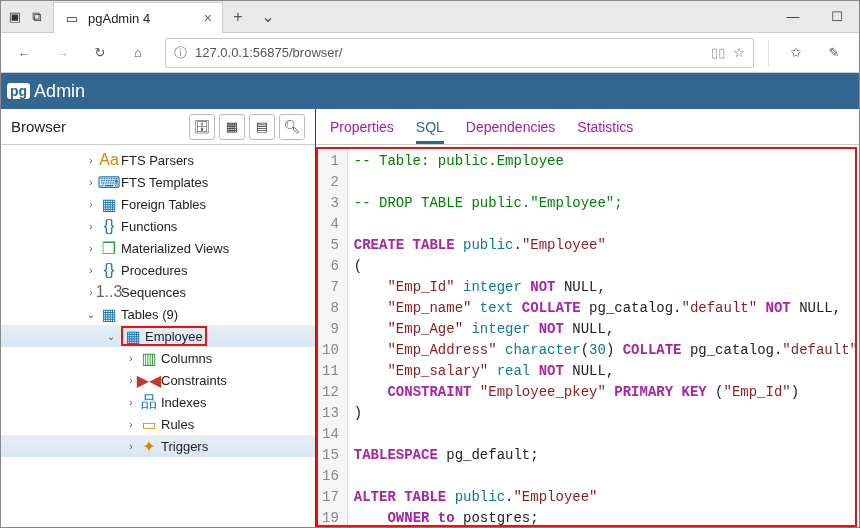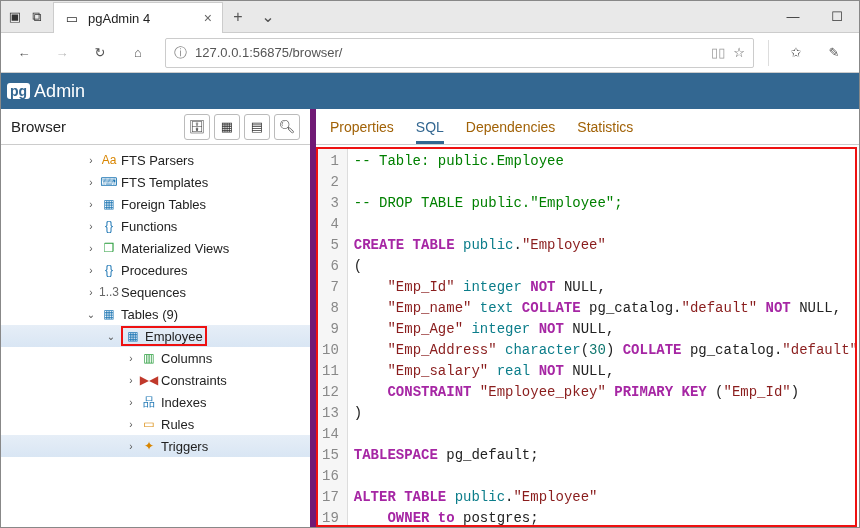--- a/index.html
+++ b/index.html
@@ -23,36 +23,36 @@
   .url-text { color:#555; }
   .right-btns { display:flex; }
   .right-btns .nav-btn { width:38px; }
   .sep { width:1px; background:#ddd; height:26px; margin:0 4px;}
   
   .app-header { height:36px; background:#336791; display:flex; align-items:center; padding:0 6px;}
   .logo { color:#fff; display:flex; align-items:center; gap:4px; font-weight:400; font-size:18px;}
   .logo-badge { background:#fff; color:#336791; font-weight:700; border-radius:3px; padding:1px 3px; font-size:14px; line-height:1;}
   
   .main { display:flex; height: calc(528px - 32px - 40px - 36px); }
-  .sidebar { width: 315px; border-right:6px solid #701a75; display:flex; flex-direction:column; overflow:hidden;}
+  .sidebar { width: 315px; border-right:1px solid #701a75; display:flex; flex-direction:column; overflow:hidden;}
   .sidebar-header { height:36px; display:flex; align-items:center; justify-content:space-between; padding:0 10px; border-bottom:1px solid #ccc; }
   .sb-title { font-size:15px; color:#222;}
   .sb-tools { display:flex; gap:4px;}
   .sb-tool { width:26px; height:26px; border:1px solid #bbb; border-radius:3px; display:flex; align-items:center; justify-content:center; font-size:13px; color:#333; background:#fff;}
   .tree { flex:1; overflow:auto; padding-top:4px; font-size:13px;}
   .tree-row { display:flex; align-items:center; height:22px; padding-left: 0; gap:4px; white-space:nowrap; }
   .tree-row.selected { background: linear-gradient(#e6eef7,#d9e6f4); }
   .tree-row.highlight .label-wrap { border:2px solid #e11; padding:0 2px;}
   .label-wrap { display:flex; align-items:center; gap:4px; }
   .caret { width:12px; text-align:center; color:#555; font-size:10px; }
-  .icn { width:16px; height:16px; display:inline-flex; align-items:center; justify-content:center; font-size:12px;}
+  .icn { width:16px; height:16px; display:inline-flex; align-items:center; justify-content:center; font-size:16px;}
   .ic-blue{color:#1f77b4;} .ic-orange{color:#d88500;} .ic-green{color:#2a9d3d;} .ic-red{color:#c0392b;} .ic-gray{color:#666;}
   .content { flex:1; display:flex; flex-direction:column; overflow:hidden;}
   .tabs2 { height:36px; display:flex; align-items:center; gap:22px; padding:0 14px; border-bottom:1px solid #ccc; font-size:14px;}
-  .tab2 { color:#a16207; height:100%; display:flex; align-items:center; border-bottom:3px solid transparent; padding-top:3px;}
+  .tab2 { color:#a21caf; height:100%; display:flex; align-items:center; border-bottom:3px solid transparent; padding-top:3px;}
   .tab2.active { color:#336791; border-bottom-color:#336791;}
   .editor { flex:1; overflow:auto; border:2px solid #e11; margin:2px 2px 2px 0; position:relative;}
   .code { font-family: Consolas,"Courier New",monospace; font-size:14px; line-height:21px; display:flex;}
   .gutter { background:#f6f6f6; color:#888; text-align:right; padding:2px 8px 2px 4px; border-right:1px solid #ddd; user-select:none;}
   .gutter div { height:21px;}
   .codebody { padding:2px 6px; white-space: pre; }
   .codebody div { height:21px;}
   .kw-purple{color:#a626a4; font-weight:bold;} .kw-teal{color:#0b7d8a;} .str{color:#8a1d1d;} .num-teal{color:#0f766e;} .cmt{color:#008000;}
 </style>
 </head>

